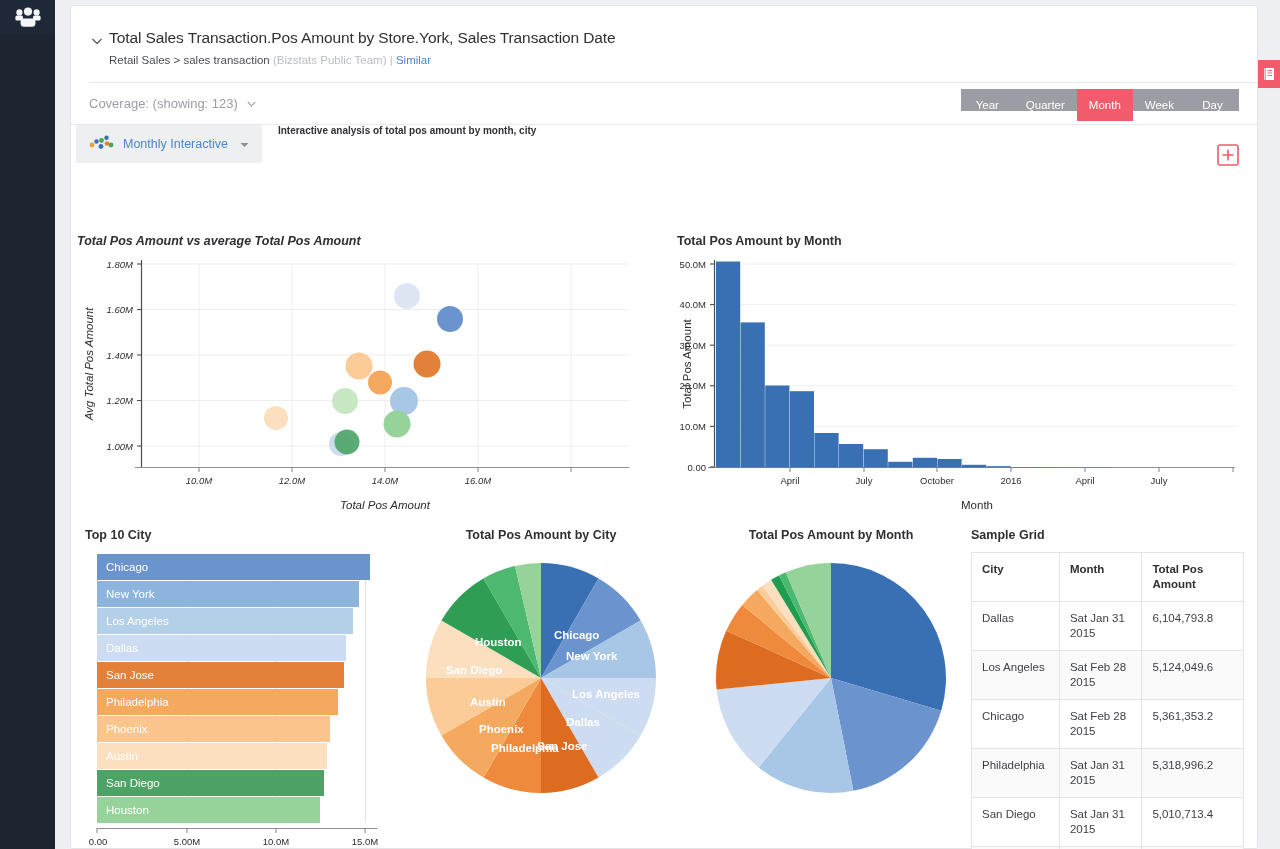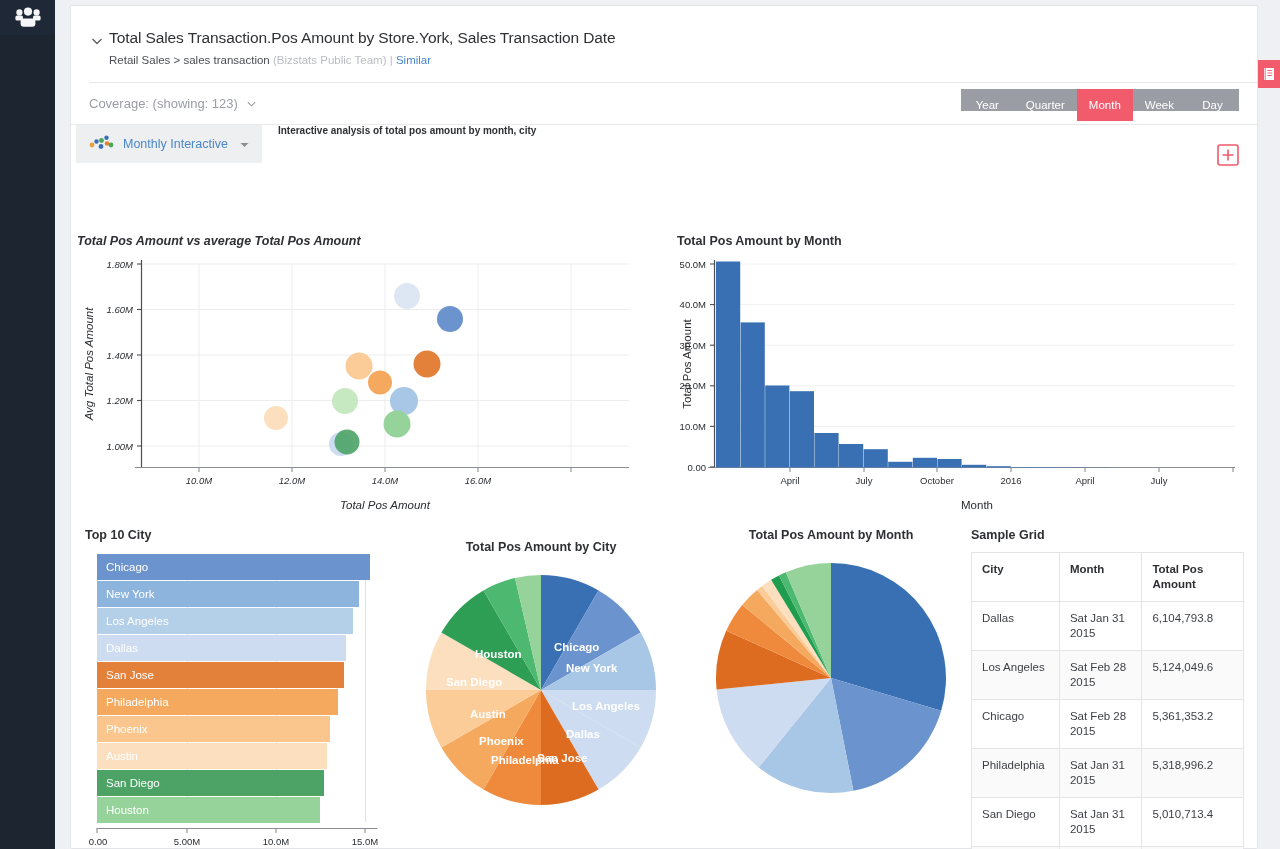--- a/index.html
+++ b/index.html
@@ -418,21 +418,21 @@
           <g class="axis-lbl" text-anchor="middle">
             <text x="13" y="19">0.00</text>
             <text x="102" y="19">5.00M</text>
             <text x="191" y="19">10.0M</text>
             <text x="280" y="19">15.0M</text>
           </g>
         </svg>
       </div>
     </div>
 
-    <div class="panel" style="left:340px; top:522px; width:260px; height:300px;margin-top:12px;">
+    <div class="panel" style="left:340px; top:522px; width:260px; height:300px;">
       <div class="chart-title" style="text-align:center;width:260px;">Total Pos Amount by City</div>
       <svg width="260" height="268" viewBox="0 0 260 268" style="margin-top:8px;">
         <g transform="translate(130,128)">
 
           <path d="M0,0 L0,-115 A115,115 0 0,1 57.5,-99.6 Z" fill="#3970b4"></path>
           <path d="M0,0 L57.5,-99.6 A115,115 0 0,1 99.6,-57.5 Z" fill="#6b93cd"></path>
           <path d="M0,0 L99.6,-57.5 A115,115 0 0,1 115,0 Z" fill="#a8c6e5"></path>
           <path d="M0,0 L115,0 A115,115 0 0,1 99.6,57.5 Z" fill="#cddcf0"></path>
           <path d="M0,0 L99.6,57.5 A115,115 0 0,1 57.5,99.6 Z" fill="#cddcf0"></path>
           <path d="M0,0 L57.5,99.6 A115,115 0 0,1 0,115 Z" fill="#dd6b20"></path>

